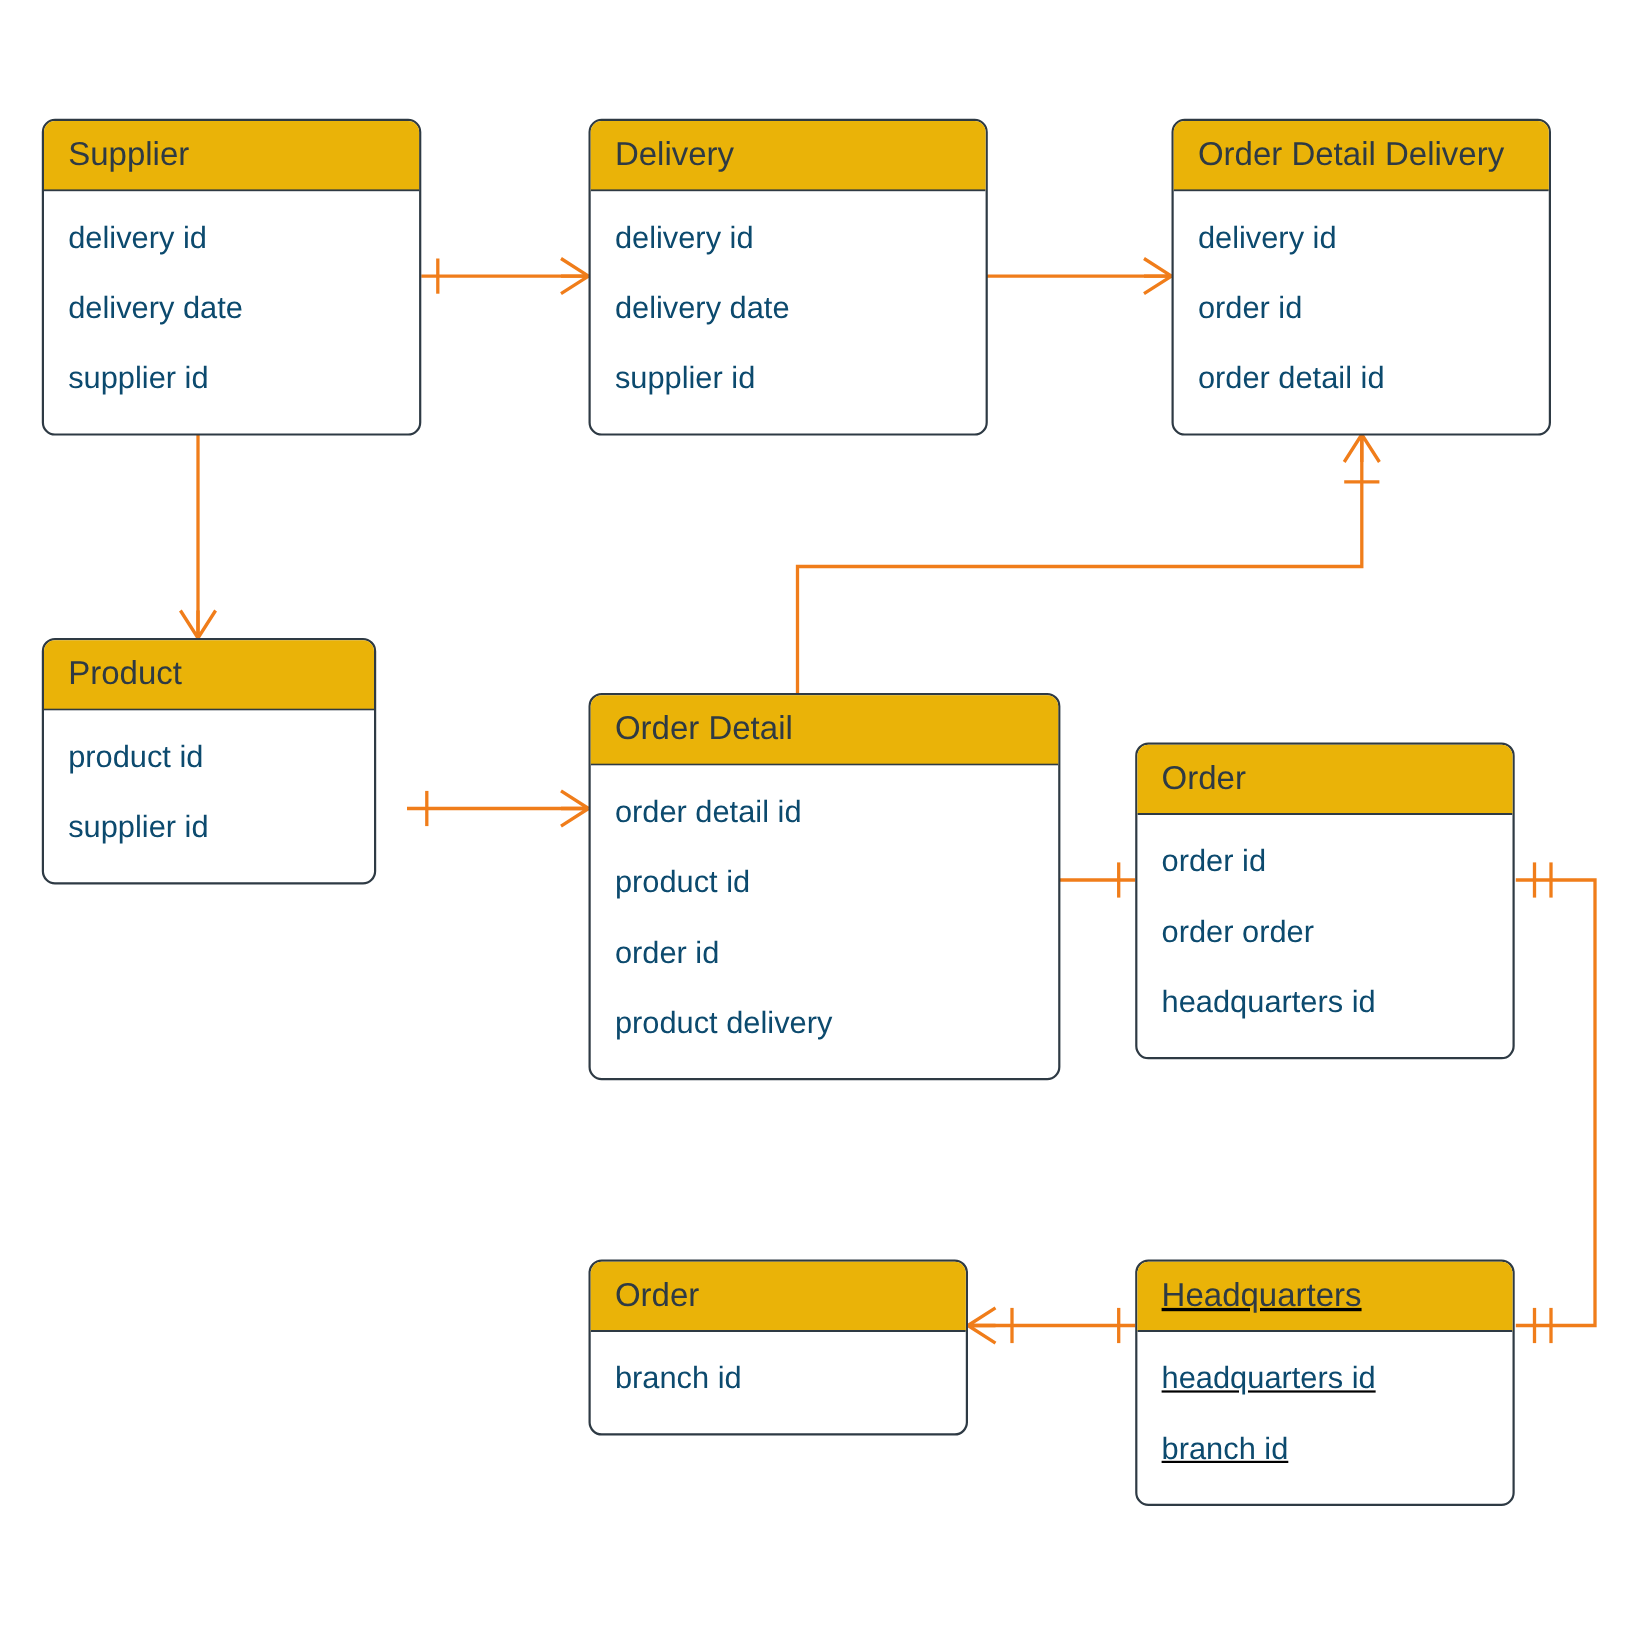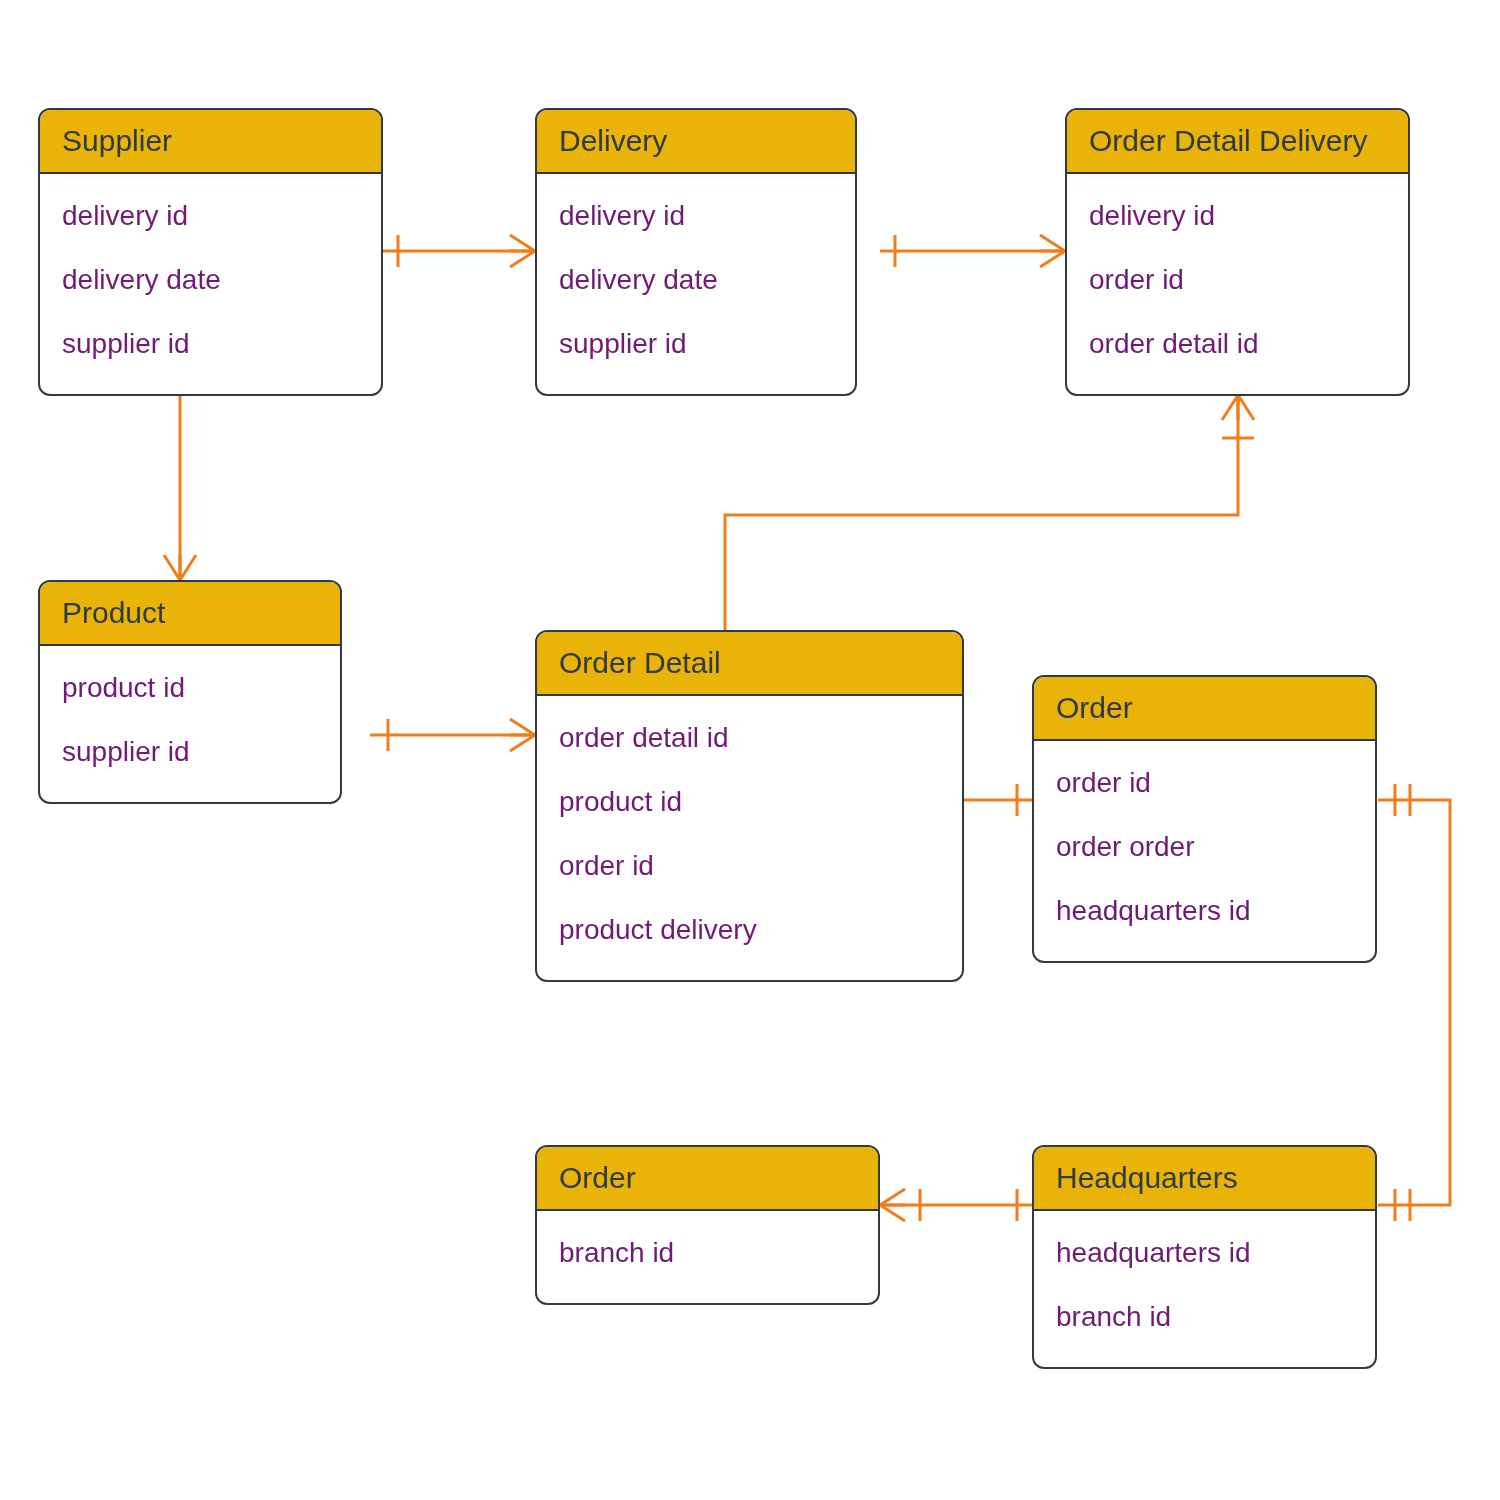--- a/index.html
+++ b/index.html
@@ -1,20 +1,20 @@
 <!DOCTYPE html>
 <html><head>
 <meta charset="utf-8">
 <style>
   html,body{margin:0;padding:0;width:1500px;height:1500px;background:#fff;font-family:"Segoe UI",Arial,sans-serif;}
   .canvas{position:relative;width:1500px;height:1500px;}
   .entity{position:absolute;border:2px solid #2e3a44;border-radius:12px;background:#fff;box-sizing:border-box;}
   .entity .title{background:#eab308;border-bottom:2px solid #2e3a44;border-radius:10px 10px 0 0;padding:14px 22px;font-size:30px;color:#2e3a44;font-weight:500;}
   .entity .attrs{padding:10px 22px 18px 22px;}
-  .entity .attr{font-size:28px;color:#701a75;padding:16px 0;}
+  .entity .attr{font-size:28px;color:#0c4a6e;padding:16px 0;}
   svg.wires{position:absolute;left:0;top:0;width:1500px;height:1500px;pointer-events:none;}
   svg.wires path, svg.wires line{stroke:#f07d1a;stroke-width:3;fill:none;}
 </style>
 </head>
 <body>
 
 <div class="canvas">
 
   <svg class="wires" viewBox="0 0 1500 1500">
 
@@ -58,21 +58,21 @@
 
   <div class="entity" style="left:38px;top:108px;width:345px;">
     <div class="title">Supplier</div>
     <div class="attrs">
       <div class="attr">delivery id</div>
       <div class="attr">delivery date</div>
       <div class="attr">supplier id</div>
     </div>
   </div>
 
-  <div class="entity" style="left:535px;top:108px;width:322px;">
+  <div class="entity" style="left:535px;top:108px;width:363px;">
     <div class="title">Delivery</div>
     <div class="attrs">
       <div class="attr">delivery id</div>
       <div class="attr">delivery date</div>
       <div class="attr">supplier id</div>
     </div>
   </div>
 
   <div class="entity" style="left:1065px;top:108px;width:345px;">
     <div class="title">Order Detail Delivery</div>
@@ -110,21 +110,21 @@
     </div>
   </div>
 
   <div class="entity" style="left:535px;top:1145px;width:345px;">
     <div class="title">Order</div>
     <div class="attrs">
       <div class="attr">branch id</div>
     </div>
   </div>
 
-  <div class="entity" style="left:1032px;top:1145px;width:345px;">
+  <div class="entity" style="left:1032px;top:1145px;width:345px;text-decoration:underline;">
     <div class="title">Headquarters</div>
     <div class="attrs">
       <div class="attr">headquarters id</div>
       <div class="attr">branch id</div>
     </div>
   </div>
 
 </div>
 
 </body></html>

